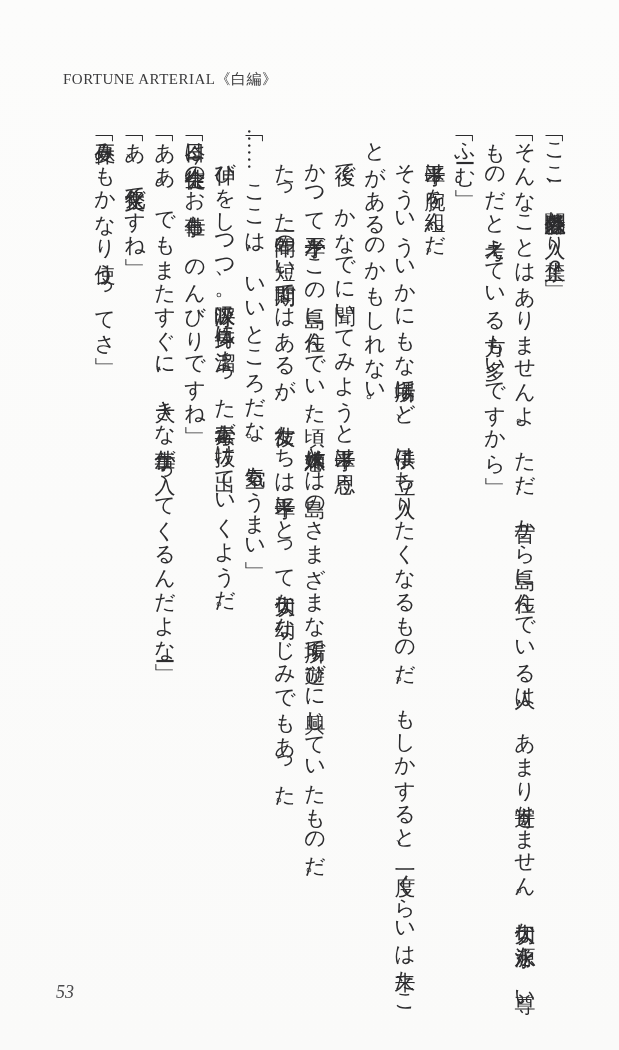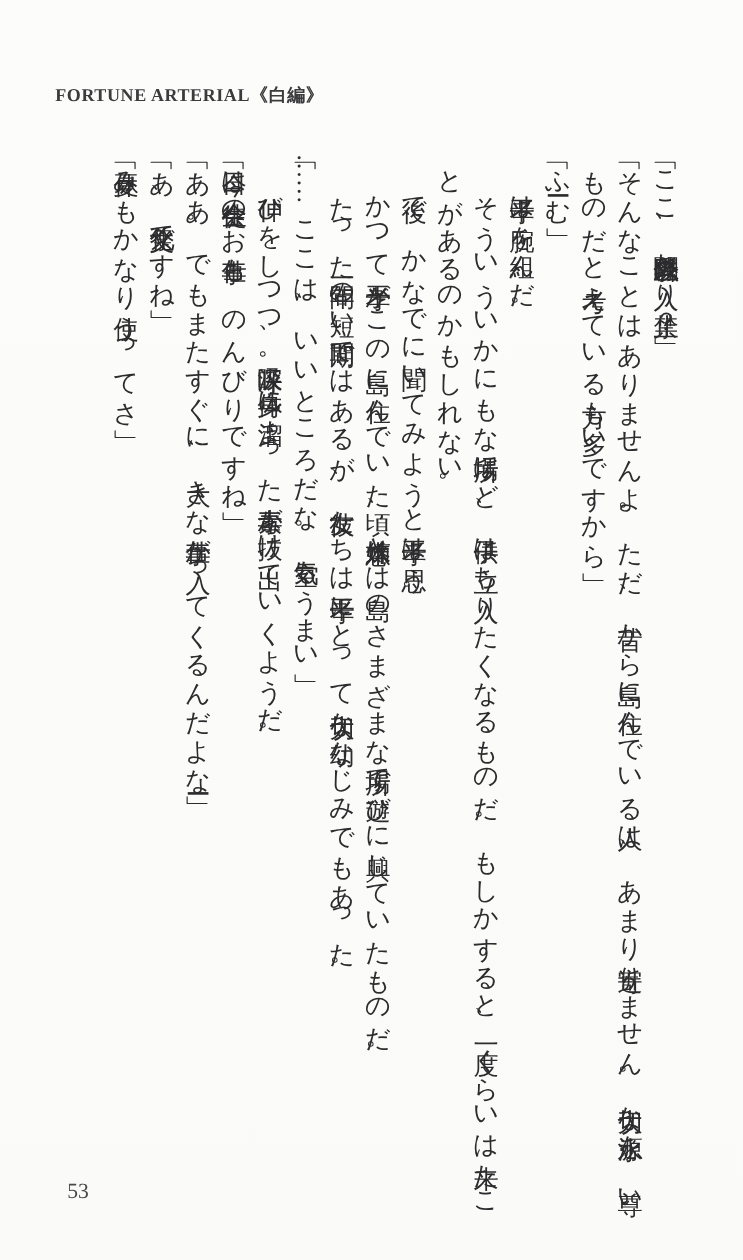--- a/index.html
+++ b/index.html
@@ -17,27 +17,26 @@
   }
 
   .page {
     position: absolute;
     inset: 0;
     background: linear-gradient(180deg, #fcfcfb 0%, #fafaf9 100%);
   }
 
   .running-header {
     position: absolute;
-    left: 46px;
+    left: 63px;
     top: 70px;
     font-size: 15px;
     letter-spacing: 0.5px;
     color: #3b3b3d;
     white-space: nowrap;
-    font-weight: bold;
   }
 
   .text-body {
     position: absolute;
     top: 128px;
     right: 49px;
     height: 884px;
     writing-mode: vertical-rl;
     text-orientation: mixed;
     font-size: 21px;
@@ -56,20 +55,21 @@
 
   .text-body p.indent {
     text-indent: 1em;
   }
 
   .page-number {
     position: absolute;
     left: 56px;
     top: 982px;
     font-size: 18px;
+    font-style: italic;
     color: #4a4a4c;
   }
 </style>
 </head>
 <body>
 
 <div class="page">
 
   <div class="running-header">FORTUNE ARTERIAL《白編》</div>
 

